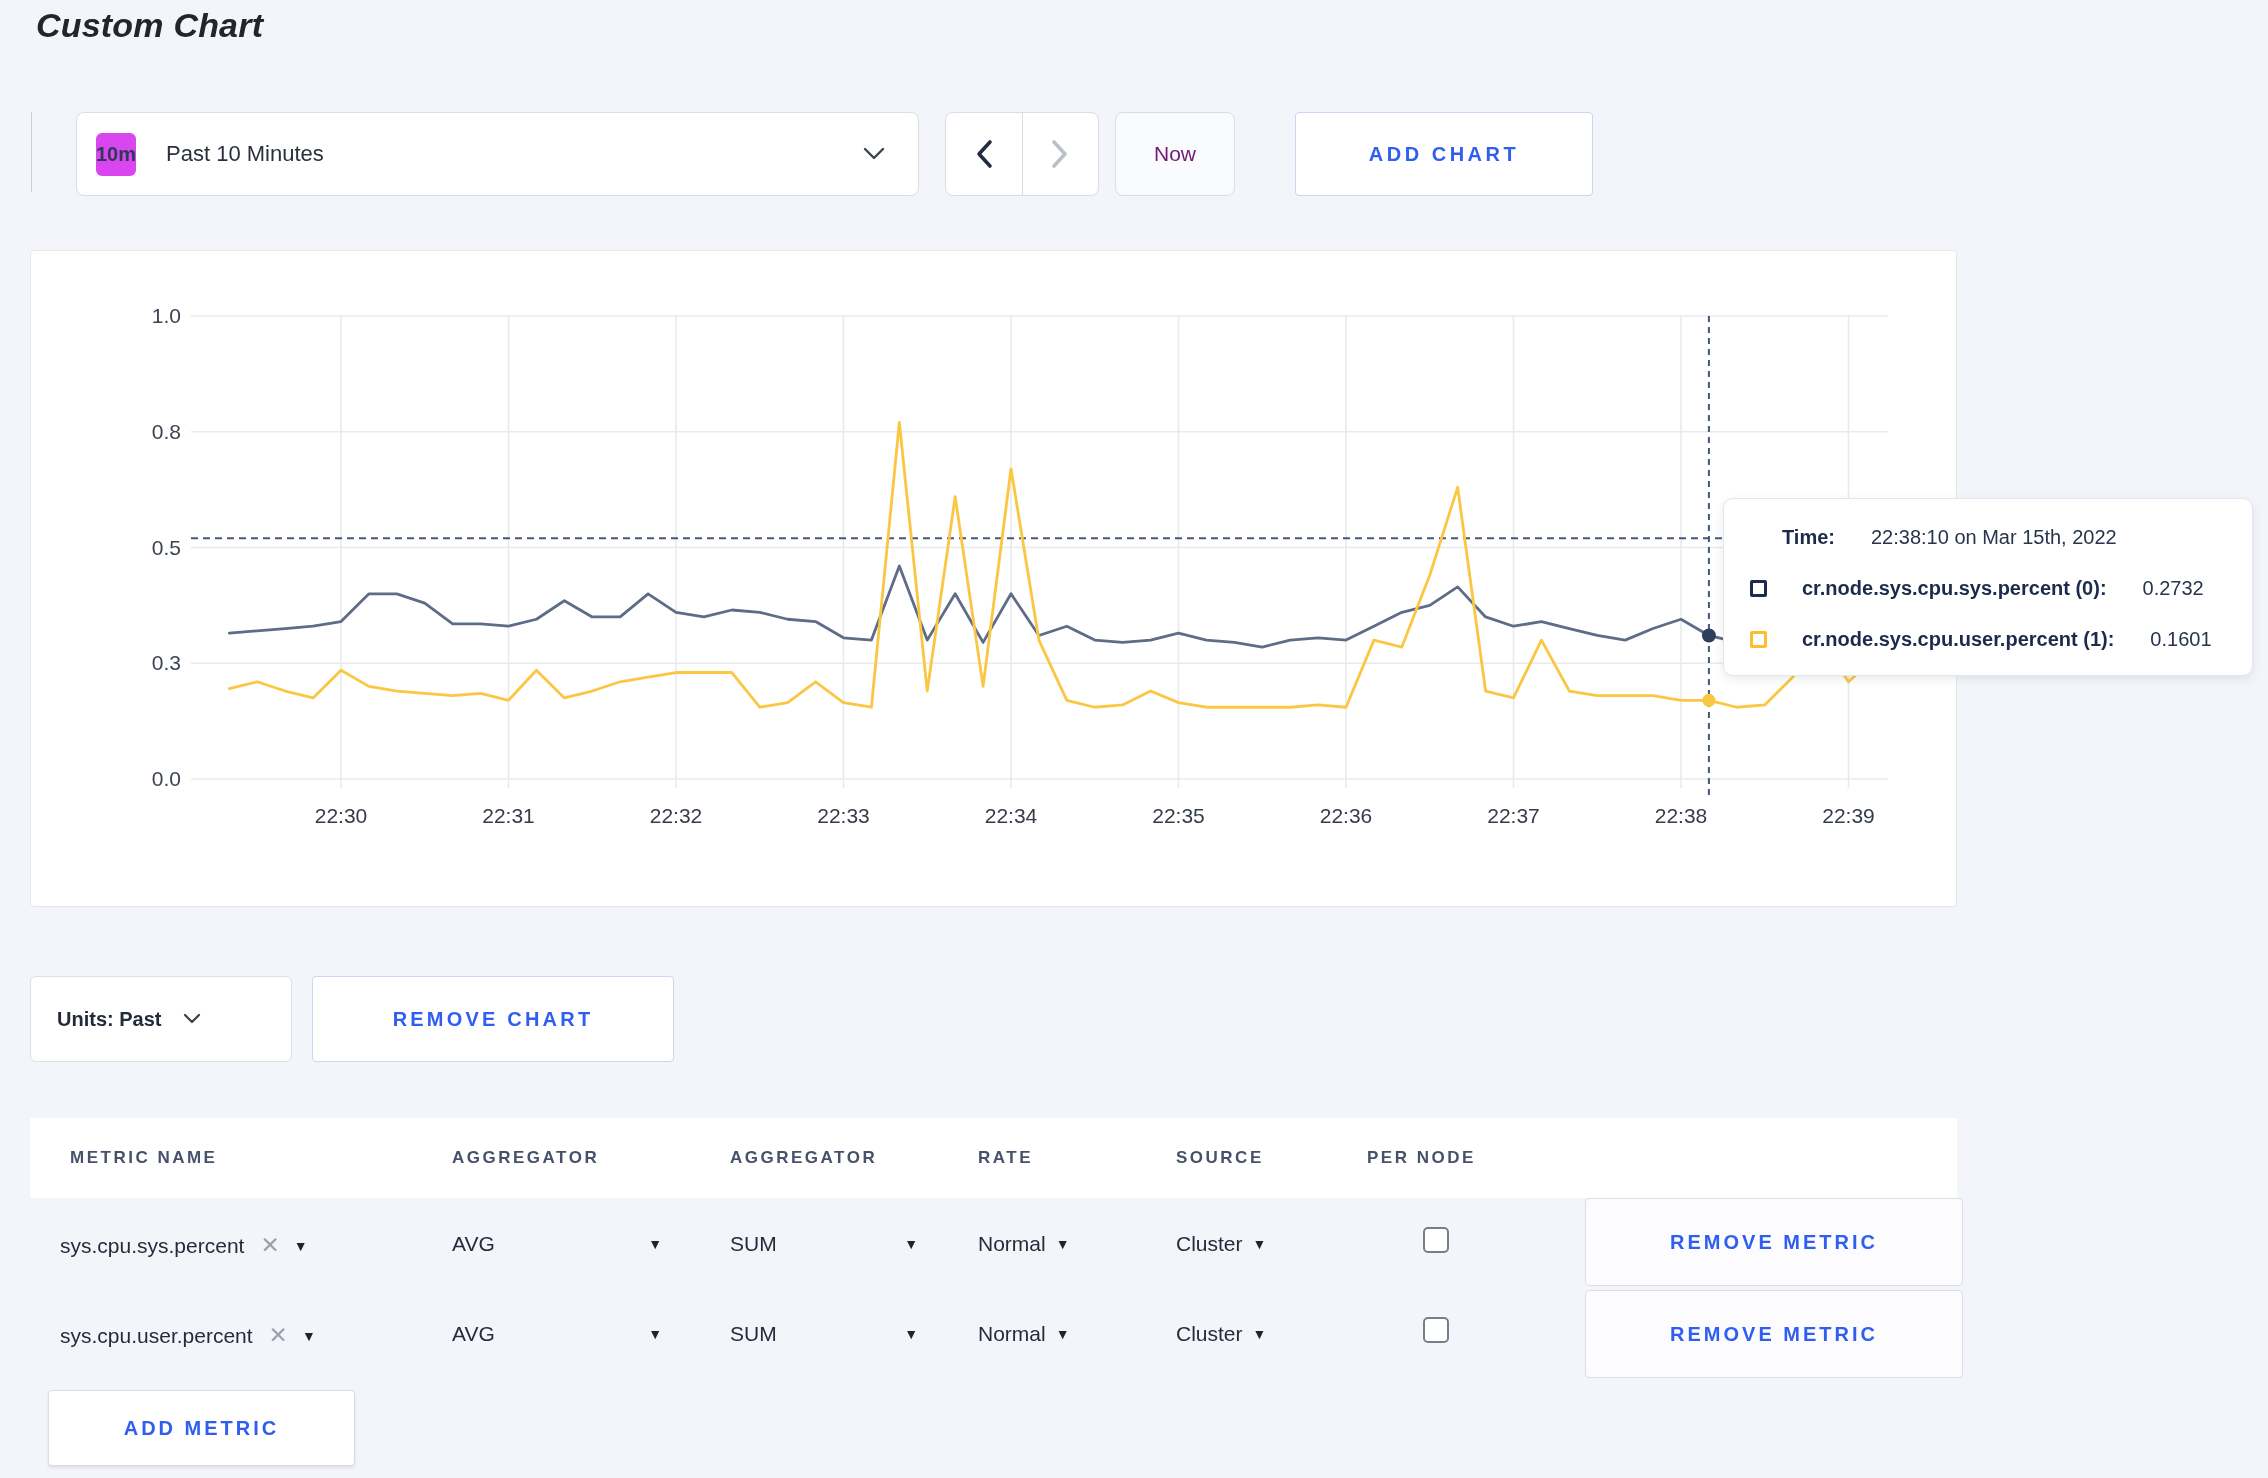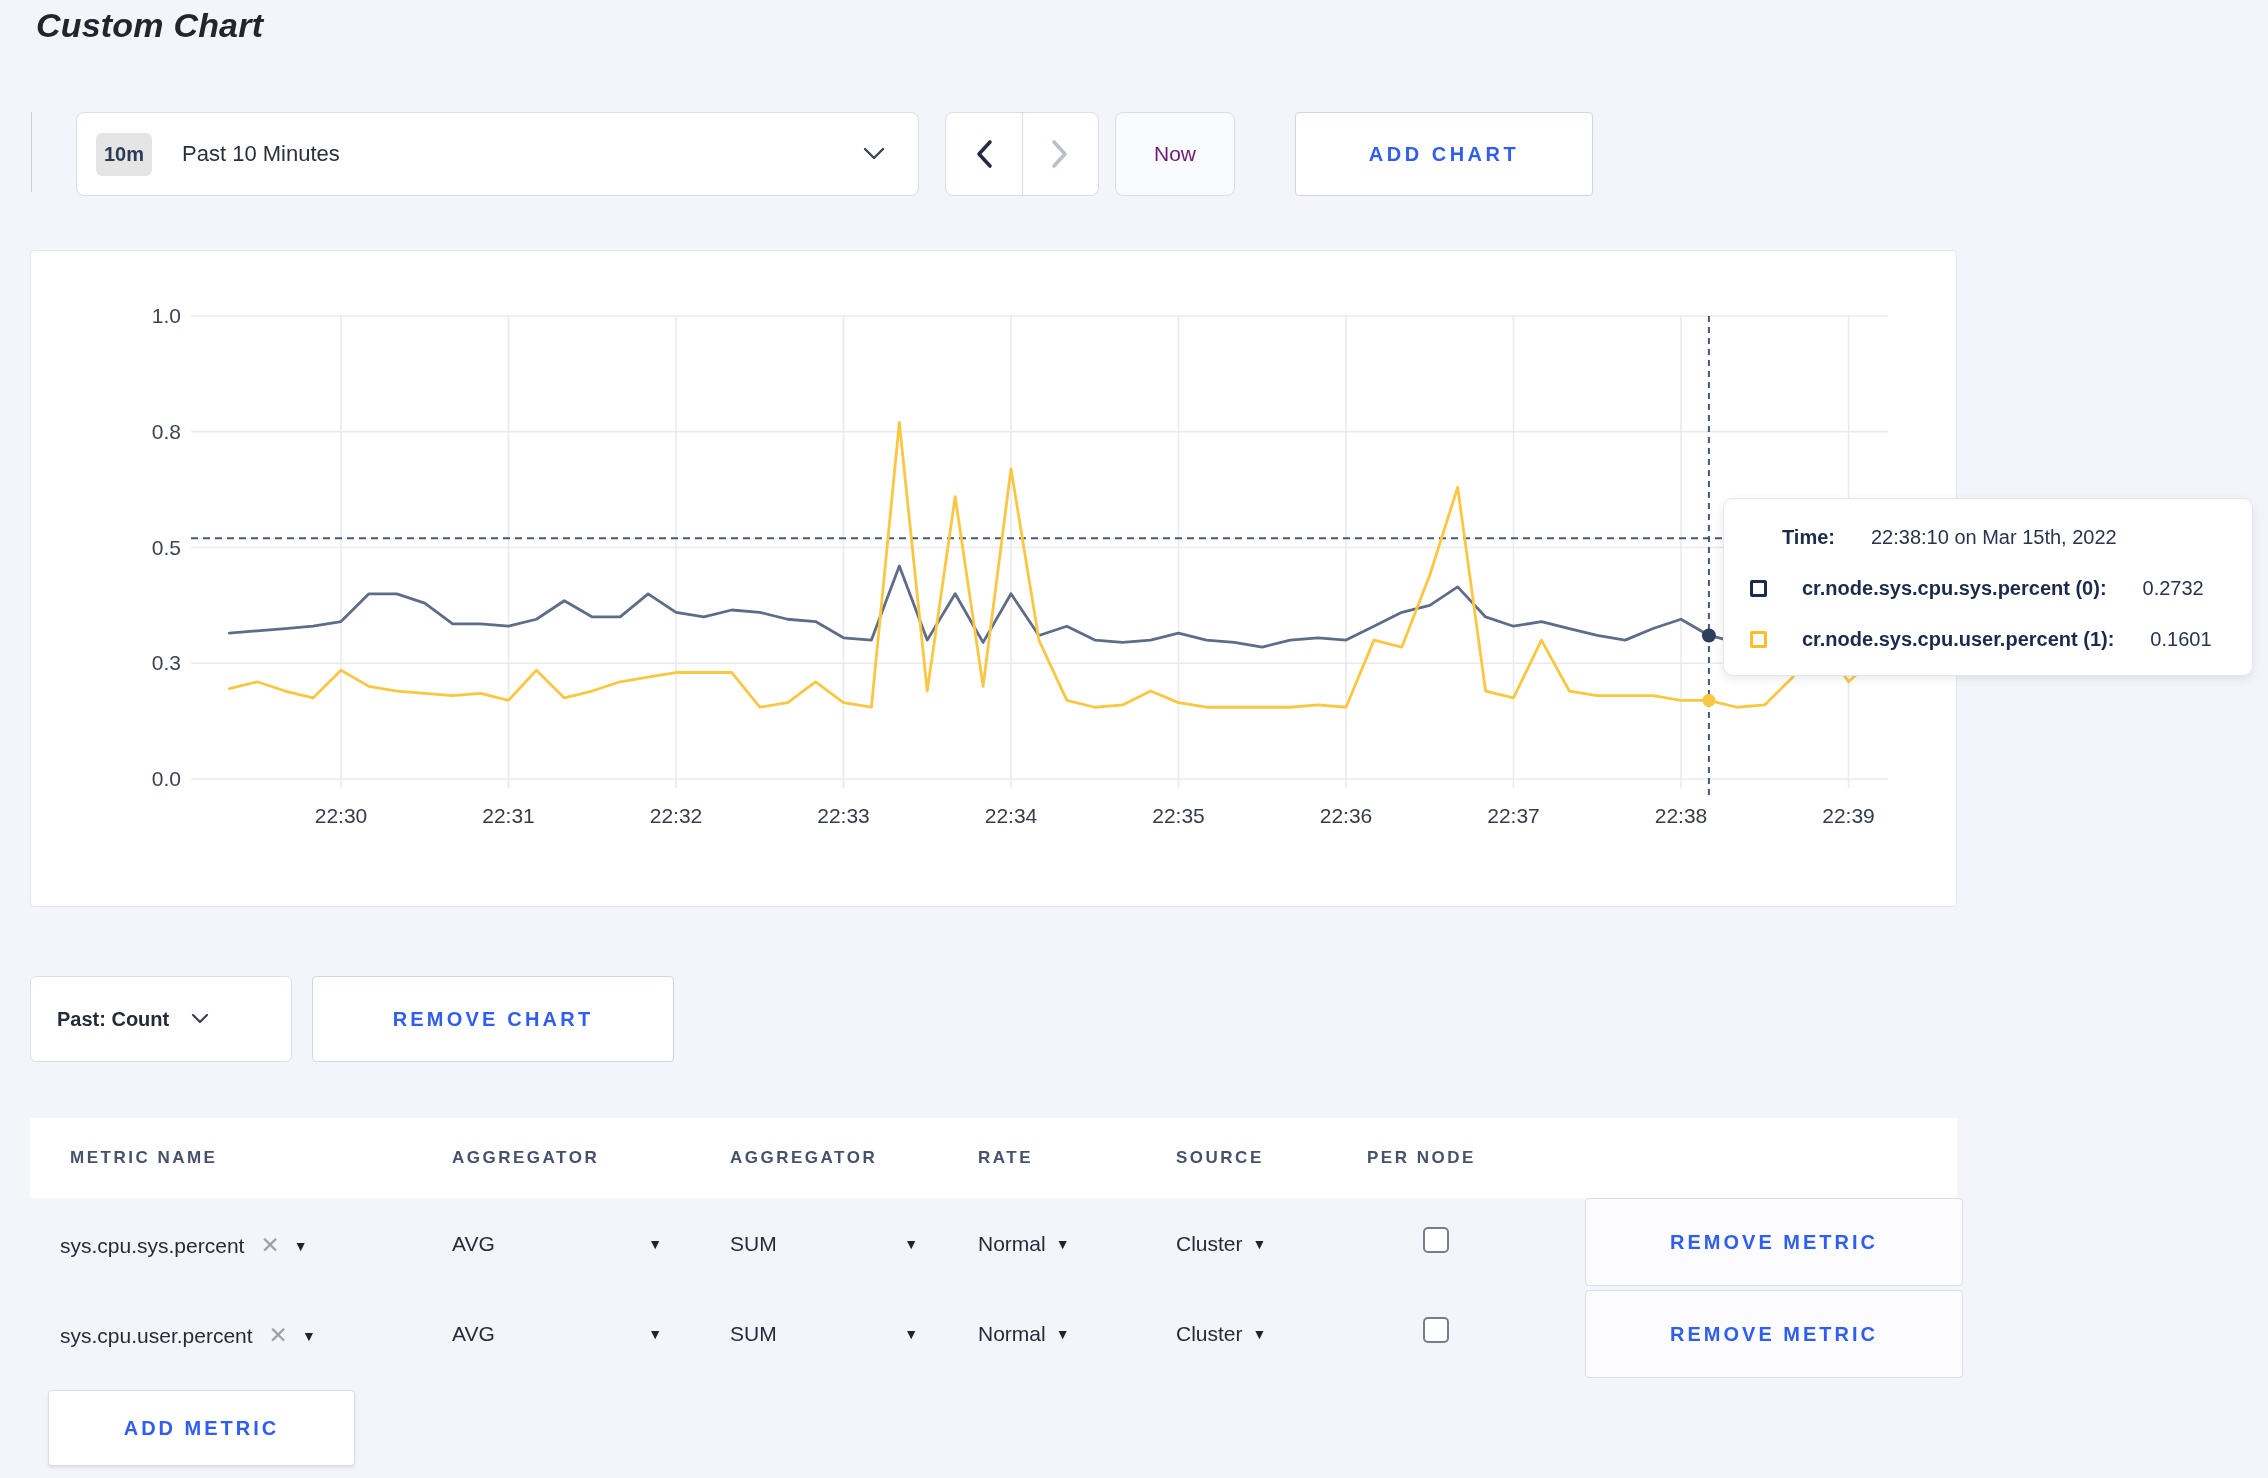--- a/index.html
+++ b/index.html
@@ -4,21 +4,21 @@
 <style>
   html,body{margin:0;padding:0;background:#f4f5fa;}
   *{box-sizing:border-box;font-family:"Liberation Sans","DejaVu Sans",sans-serif;}
   #root{position:relative;width:2268px;height:1478px;background:#f4f5fa;overflow:hidden;}
 
   .page-title{position:absolute;left:36px;top:6px;font-size:34px;font-weight:600;color:#20252e;letter-spacing:.2px;font-style:italic;}
 
   
   .tb-divider{position:absolute;left:31px;top:112px;width:1px;height:80px;background:#c9ced9;}
   .time-select{position:absolute;left:76px;top:112px;width:843px;height:84px;background:#fff;border:1px solid #d8dde7;border-radius:8px;display:flex;align-items:center;cursor:pointer;}
-  .time-badge{margin-left:19px;background:#e5e5e5;border-radius:6px;padding:10px 8px;font-size:20px;font-weight:700;color:#2c3a57;}
+  .time-badge{margin-left:19px;background:#d946ef;border-radius:6px;padding:10px 0;font-size:20px;font-weight:700;color:#2c3a57;}
   .time-label{margin-left:30px;font-size:22px;font-weight:500;color:#2a303c;}
   .time-chevron{position:absolute;right:32px;top:33px;}
 
   .arrow-group{position:absolute;left:945px;top:112px;width:154px;height:84px;background:#fff;border:1px solid #d8dde7;border-radius:8px;display:flex;}
   .arrow-btn{flex:1;display:flex;align-items:center;justify-content:center;cursor:pointer;}
   .arrow-btn+.arrow-btn{border-left:1px solid #d8dde7;}
   .now-btn{position:absolute;left:1115px;top:112px;width:120px;height:84px;background:#fafbfd;border:1px solid #d8dde7;border-radius:8px;color:#701a75;font-size:21px;display:flex;align-items:center;justify-content:center;}
   .add-chart-btn{position:absolute;left:1295px;top:112px;width:298px;height:84px;background:#fff;border:1px solid #ccd6ee;border-radius:4px;color:#2f5ef0;font-size:20px;font-weight:600;letter-spacing:3.5px;display:flex;align-items:center;justify-content:center;cursor:pointer;}
 
   
@@ -136,21 +136,21 @@
       <span class="tt-value">0.2732</span>
     </div>
     <div class="tt-row">
       <span class="tt-square" id="tt-sq-1" style="border: 3px solid rgb(252, 190, 42);"></span>
       <span class="tt-label">cr.node.sys.cpu.user.percent (1):</span>
       <span class="tt-value">0.1601</span>
     </div>
   </div>
 
   <div class="units-btn select-like">
-    <span class="units-label">Past: Count</span>
+    <span class="units-label">Units: Past</span>
     <svg style="margin-left:22px" width="18" height="12" viewBox="0 0 18 12">
         <polyline points="2,2 9,9 16,2" fill="none" stroke="#3c4350" stroke-width="2.2" stroke-linecap="round" stroke-linejoin="round"></polyline>
       </svg>
   </div>
   <div class="remove-chart-btn">REMOVE CHART</div>
 
   <div class="tbl-header">
     <span class="th" style="left:40px">METRIC NAME</span>
     <span class="th" style="left:422px">AGGREGATOR</span>
     <span class="th" style="left:700px">AGGREGATOR</span>

